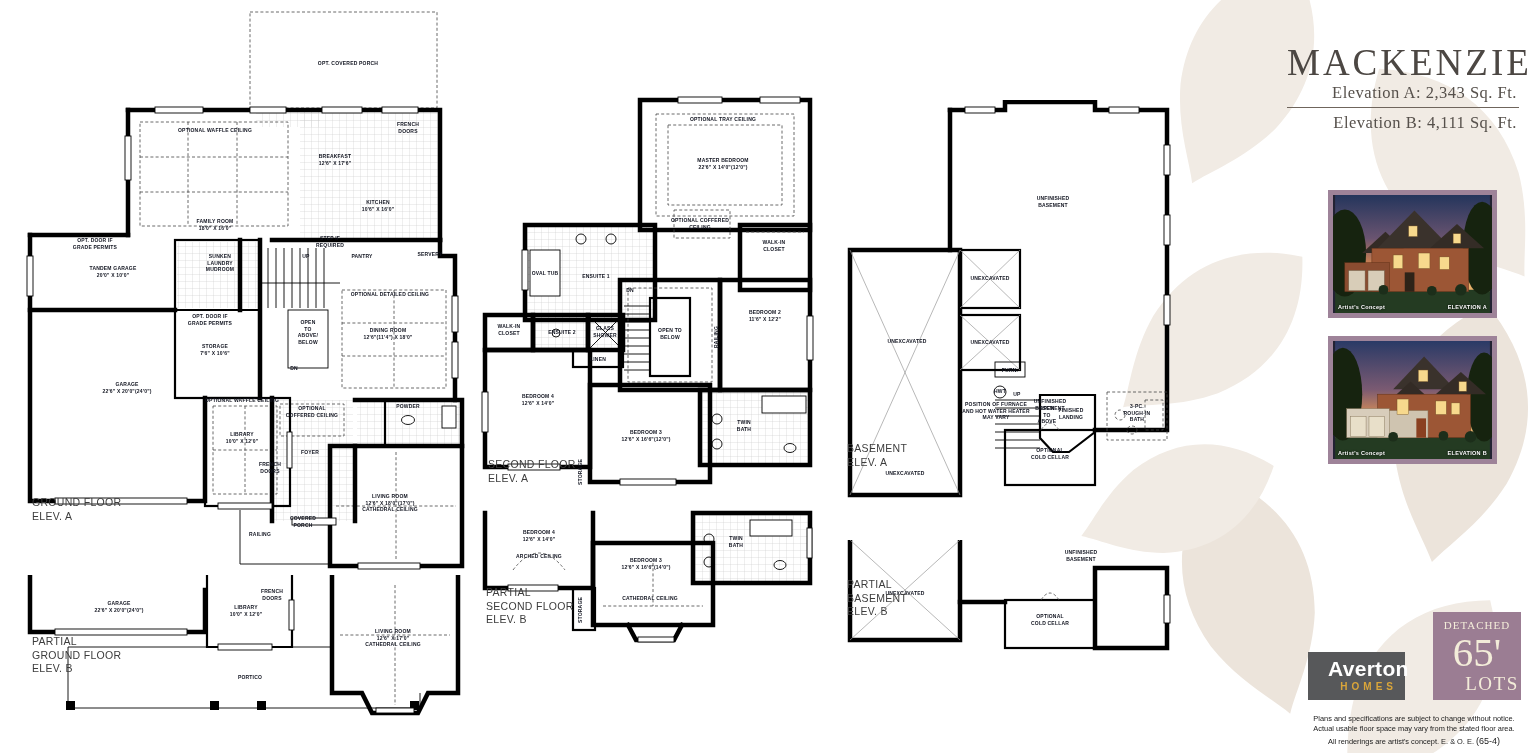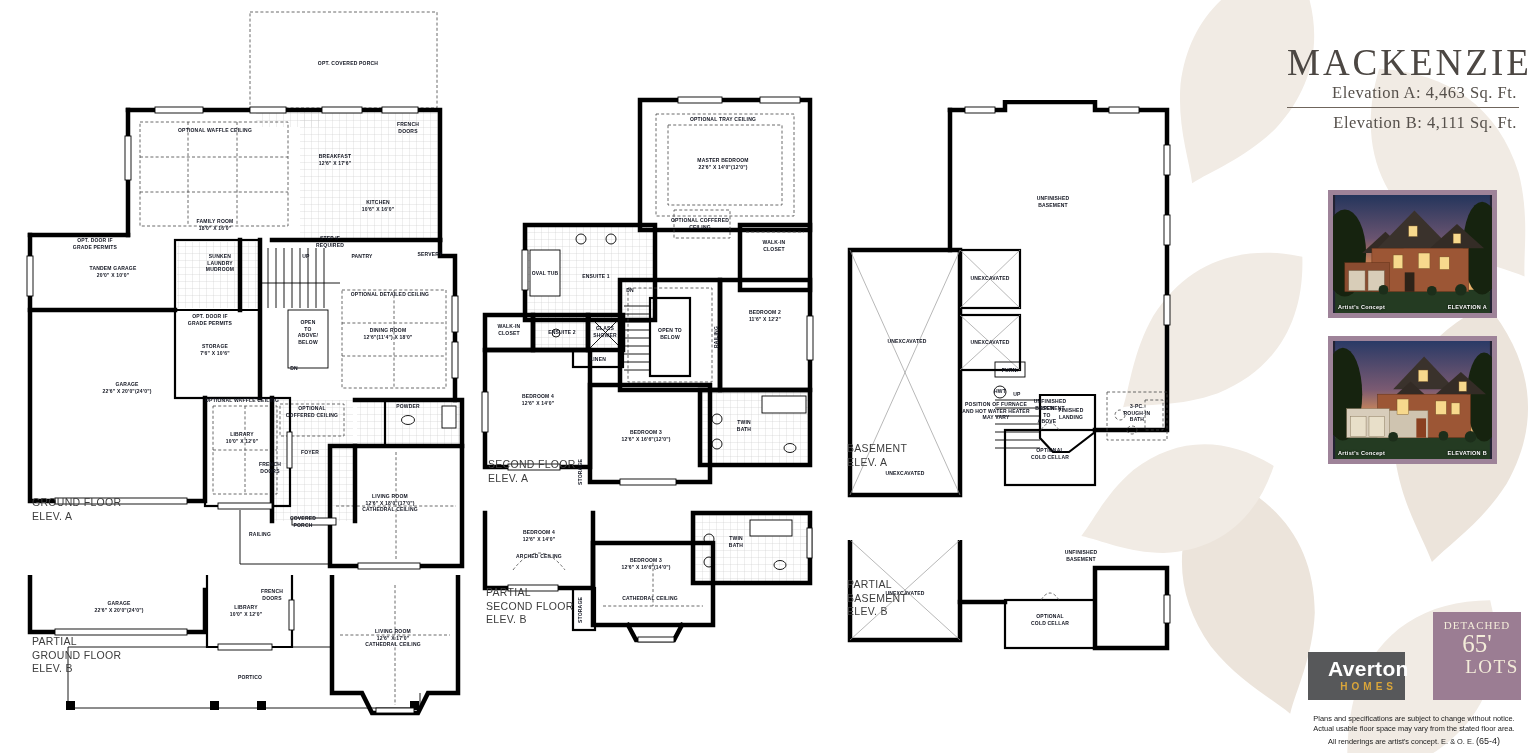--- a/index.html
+++ b/index.html
@@ -34,21 +34,21 @@
   .cap-r{right:5px;}
   
   .logo{left:1308px;top:652px;width:97px;height:48px;background:#57585a;color:#fff;
         z-index:2;padding:5px 8px 0 20px;box-sizing:border-box;}
   .logo .brand{font-size:21px;font-weight:bold;letter-spacing:.3px;line-height:1.1;text-align:center;}
   .logo .division{font-size:10px;letter-spacing:4px;color:#d9a53a;font-weight:bold;text-align:right;margin-top:1px;}
   
   .badge{left:1433px;top:612px;width:88px;height:88px;background:#9b7d93;color:#f3ecd9;
          text-align:center;z-index:2;font-family:"Liberation Serif",serif;box-sizing:border-box;padding-top:7px;}
   .badge .l1{font-size:11px;letter-spacing:1px;}
-  .badge .l2{font-size:25px;line-height:1.05;}
+  .badge .l2{font-size:41px;line-height:1.05;}
   .badge .l3{font-size:19px;letter-spacing:1.5px;line-height:1;margin-left:30px;}
   
   .disclaimer{left:1298px;top:714px;width:232px;text-align:center;font-size:7.4px;
               color:#1a1a1a;line-height:1.4;z-index:2;}
   .disclaimer .code{font-size:9px;}
   
   .wm{left:0;top:0;z-index:0;pointer-events:none;}
   .z1{z-index:1;}
 </style>
 </head>
@@ -413,21 +413,21 @@
   <g>
       <text x="236" y="14" class="lbl" font-size="4"><tspan x="236" dy="0">UNFINISHED</tspan><tspan x="236" dy="1.3em">BASEMENT</tspan></text>
       <text x="60" y="55" class="lbl" font-size="4"><tspan x="60" dy="0">UNEXCAVATED</tspan></text>
       <text x="205" y="78" class="lbl" font-size="3.6"><tspan x="205" dy="0">OPTIONAL</tspan><tspan x="205" dy="1.3em">COLD CELLAR</tspan></text>
       <text x="2" y="48" class="lbl ptitle"><tspan x="2" dy="0">PARTIAL</tspan><tspan x="2" dy="1.3em">BASEMENT</tspan><tspan x="2" dy="1.3em">ELEV. B</tspan></text>
     </g>
 </svg>
 
 <div class="abs titleblock">
   <div class="tb-name">MACKENZIE</div>
-  <div class="tb-el">Elevation A: 4,463 Sq. Ft.</div>
+  <div class="tb-el">Elevation A: 2,343 Sq. Ft.</div>
   <hr class="tb-rule">
   <div class="tb-el">Elevation B: 4,111 Sq. Ft.</div>
 </div>
 
 <div class="abs frame" style="left:1328px;top:190px;position:absolute;">
   <svg width="159" height="118" viewBox="0 0 160 122">
     <defs>
       <linearGradient id="skyA" x1="0" y1="0" x2="0" y2="1">
         <stop offset="0" stop-color="#24355c"></stop>
           <stop offset=".45" stop-color="#6a5470"></stop>

